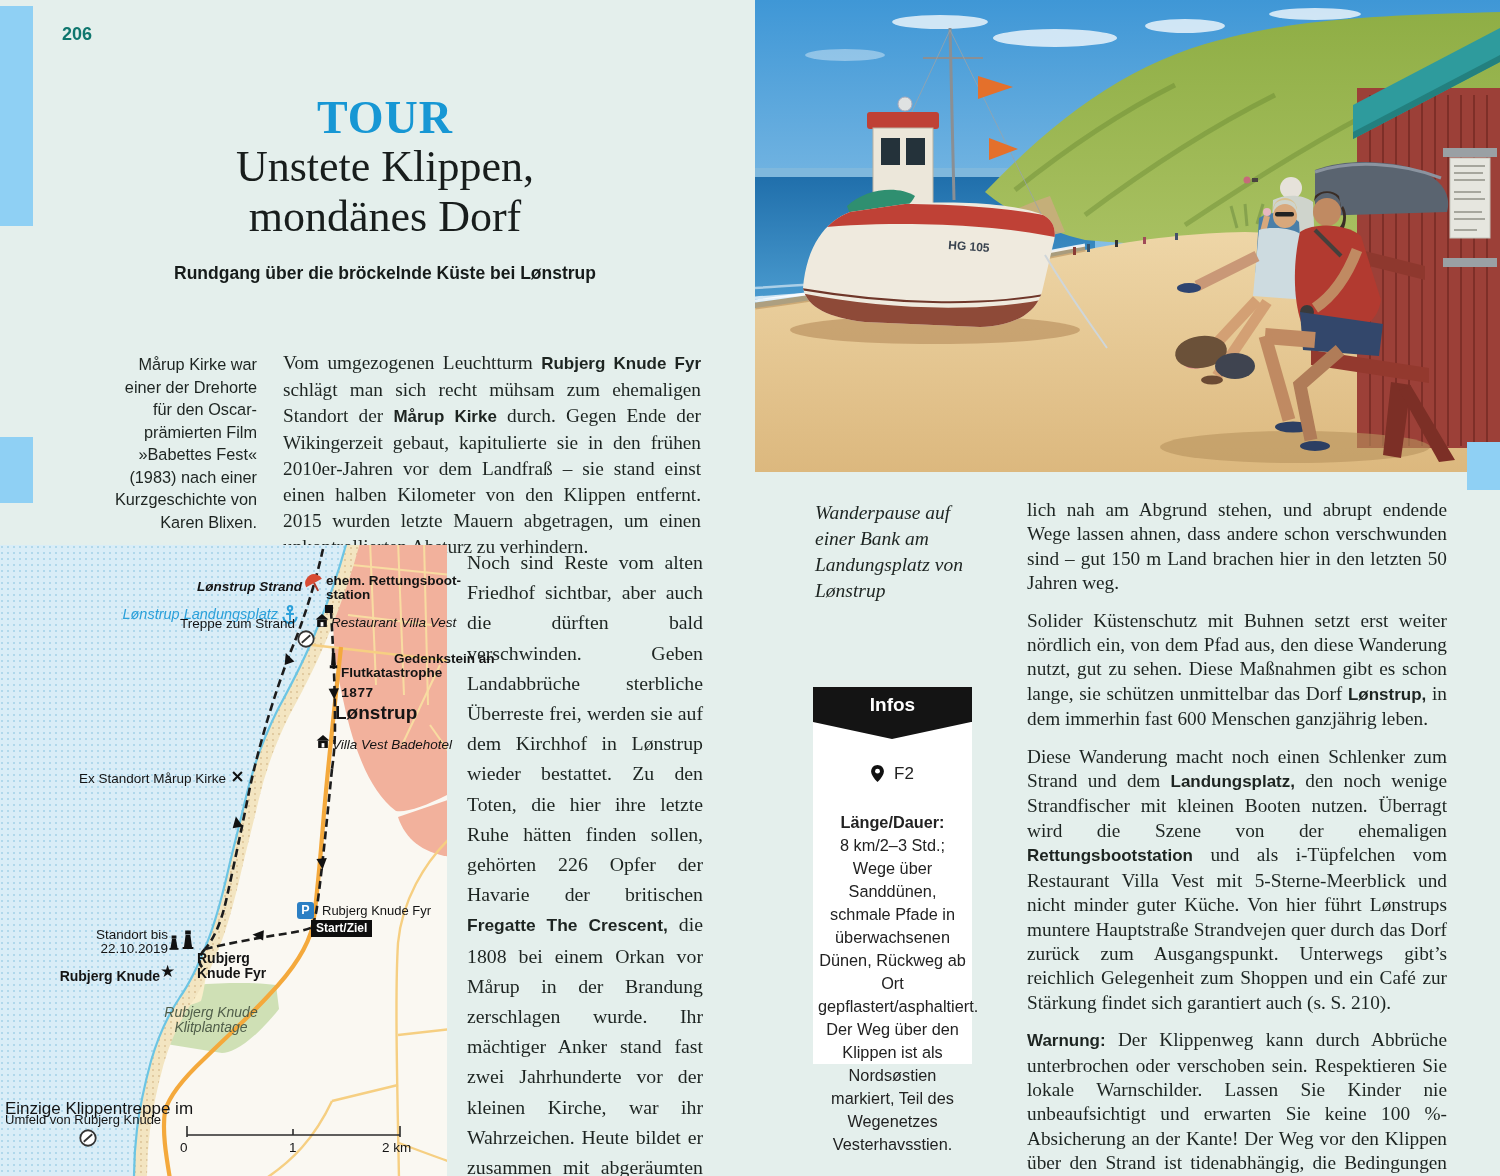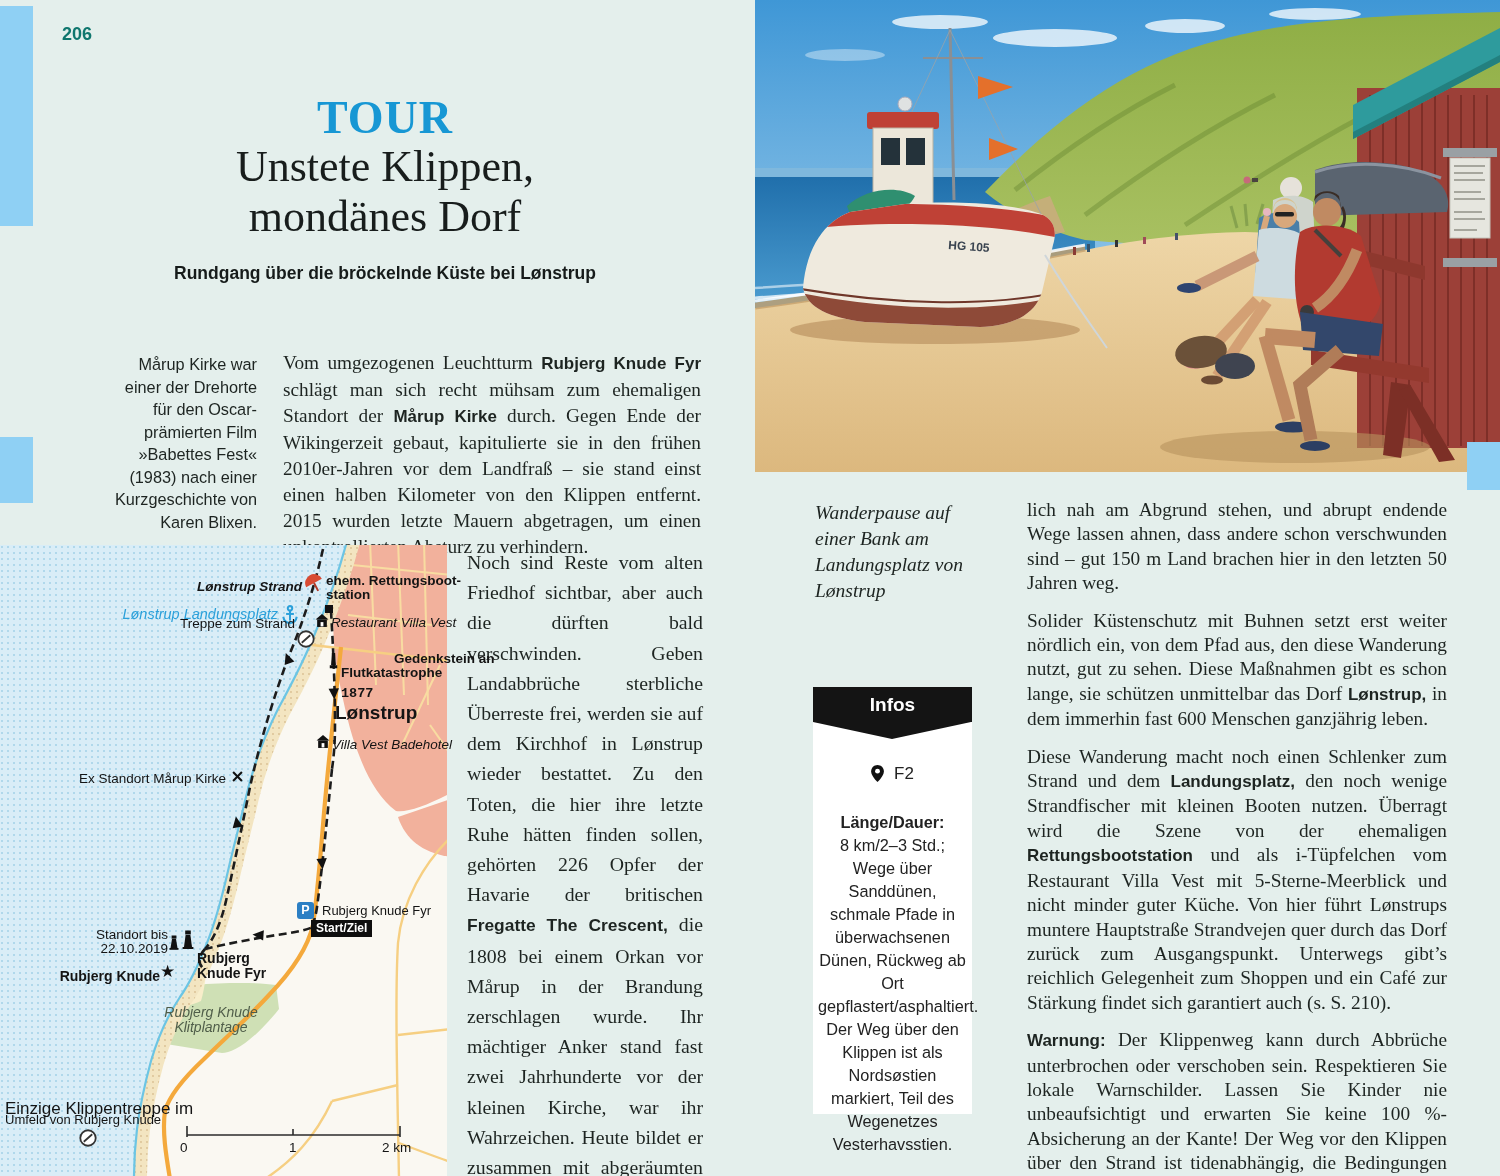--- a/index.html
+++ b/index.html
@@ -19,21 +19,21 @@
               font-family:"Liberation Sans","DejaVu Sans",sans-serif;font-size:16.3px;line-height:22.5px;}
   .bodytext{font-size:19.3px;line-height:26px;text-align:justify;}
   .intro{position:absolute;left:283px;top:350px;width:418px;}
   .col-middle{position:absolute;left:467px;top:547px;width:236px;font-size:19.8px;line-height:30.2px;text-align:justify;}
   .col-middle p{margin:0 0 17px 0;}
   .col-right{position:absolute;left:1027px;top:498px;width:420px;font-size:19.3px;line-height:24.4px;text-align:justify;}
   .col-right p{margin:0 0 13px 0;}
   .sb{font-family:"Liberation Sans","DejaVu Sans",sans-serif;font-weight:700;font-size:0.88em;}
   .caption{position:absolute;left:815px;top:500px;width:160px;font-style:italic;font-size:19.5px;line-height:26px;color:#1d2421;}
   
-  .infos{position:absolute;left:813px;top:687px;width:159px;height:427px;background:#ffffff;
+  .infos{position:absolute;left:813px;top:687px;width:159px;height:377px;background:#ffffff;
          font-family:"Liberation Sans","DejaVu Sans",sans-serif;text-align:center;}
   .infos-head{position:relative;background:#141414;color:#fff;font-weight:700;font-size:19px;
               height:35px;line-height:35px;}
   .infos-head::after{content:"";position:absolute;left:0;top:35px;width:0;height:0;
               border-left:79.5px solid transparent;border-right:79.5px solid transparent;
               border-top:17px solid #141414;}
   .infos-body{padding:40px 5px 0 5px;font-size:16.3px;line-height:23px;color:#222;}
   .mapref{display:flex;justify-content:center;align-items:center;gap:10px;margin-bottom:26px;font-size:17px;}
   .inf-label{font-weight:700;}
   

